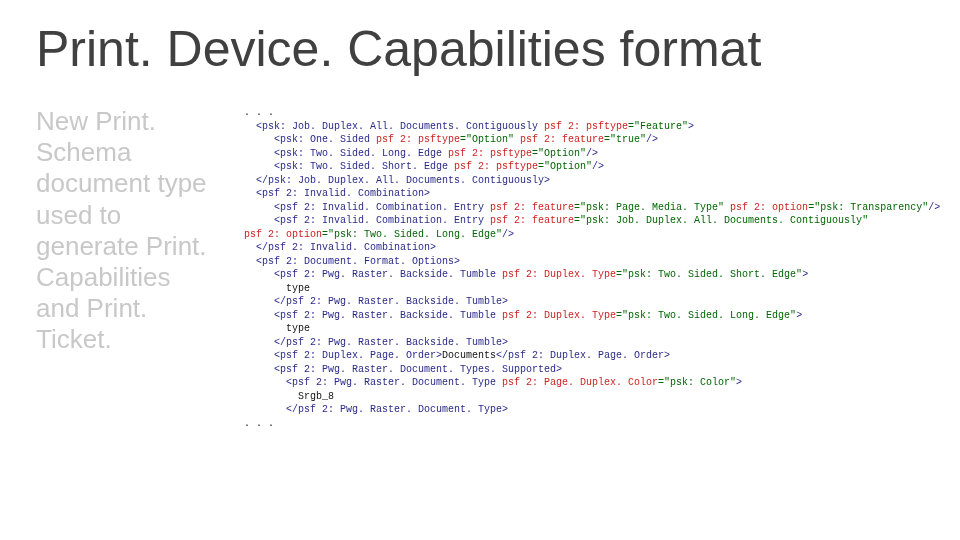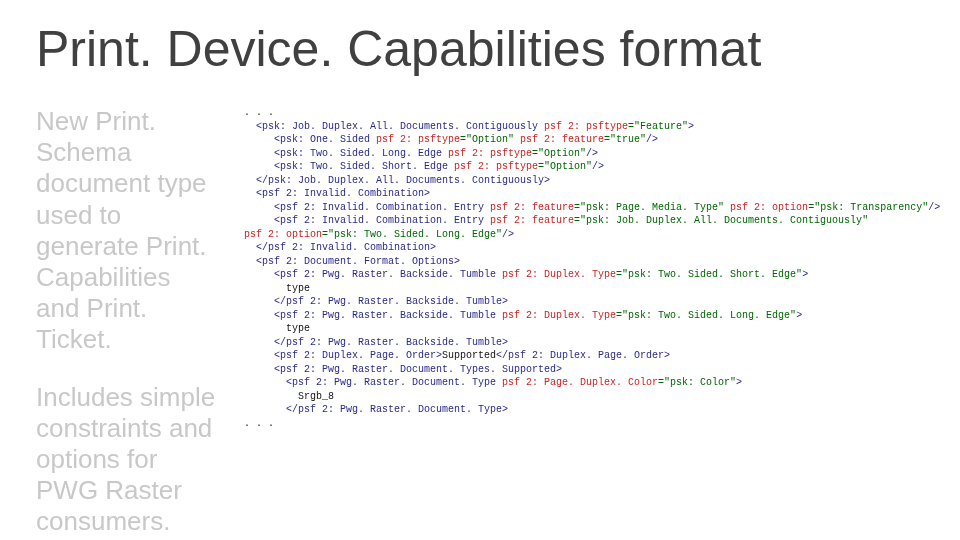--- a/index.html
+++ b/index.html
@@ -39,40 +39,39 @@
   .right .k  { color: #111; }     
 </style>
 </head>
 <body>
 
 <div class="slide">
   <h1 class="title">Print. Device. Capabilities format</h1>
   <div class="body">
     <div class="left">
       <p class="para">New Print. Schema document type used to generate Print. Capabilities and Print. Ticket.</p>
-      <p class="para">Includes simple constraints and options for PWG Raster consumers.</p>
     </div>
     <div class="right"><span class="k">. . .</span>
   <span class="t">&lt;psk: Job. Duplex. All. Documents. Contiguously</span><span class="a"> psf 2: psftype</span><span class="v">="Feature"</span><span class="t">&gt;</span>
      <span class="t">&lt;psk: One. Sided</span><span class="a"> psf 2: psftype</span><span class="v">="Option"</span><span class="a"> psf 2: feature</span><span class="v">="true"</span><span class="t">/&gt;</span>
      <span class="t">&lt;psk: Two. Sided. Long. Edge</span><span class="a"> psf 2: psftype</span><span class="v">="Option"</span><span class="t">/&gt;</span>
      <span class="t">&lt;psk: Two. Sided. Short. Edge</span><span class="a"> psf 2: psftype</span><span class="v">="Option"</span><span class="t">/&gt;</span>
   <span class="t">&lt;/psk: Job. Duplex. All. Documents. Contiguously&gt;</span>
   <span class="t">&lt;psf 2: Invalid. Combination&gt;</span>
      <span class="t">&lt;psf 2: Invalid. Combination. Entry</span><span class="a"> psf 2: feature</span><span class="v">="psk: Page. Media. Type"</span><span class="a"> psf 2: option</span><span class="v">="psk: Transparency"</span><span class="t">/&gt;</span>
      <span class="t">&lt;psf 2: Invalid. Combination. Entry</span><span class="a"> psf 2: feature</span><span class="v">="psk: Job. Duplex. All. Documents. Contiguously"</span>
 <span class="a">psf 2: option</span><span class="v">="psk: Two. Sided. Long. Edge"</span><span class="t">/&gt;</span>
   <span class="t">&lt;/psf 2: Invalid. Combination&gt;</span>
   <span class="t">&lt;psf 2: Document. Format. Options&gt;</span>
      <span class="t">&lt;psf 2: Pwg. Raster. Backside. Tumble</span><span class="a"> psf 2: Duplex. Type</span><span class="v">="psk: Two. Sided. Short. Edge"</span><span class="t">&gt;</span>
        <span class="k">type</span>
      <span class="t">&lt;/psf 2: Pwg. Raster. Backside. Tumble&gt;</span>
      <span class="t">&lt;psf 2: Pwg. Raster. Backside. Tumble</span><span class="a"> psf 2: Duplex. Type</span><span class="v">="psk: Two. Sided. Long. Edge"</span><span class="t">&gt;</span>
        <span class="k">type</span>
      <span class="t">&lt;/psf 2: Pwg. Raster. Backside. Tumble&gt;</span>
-     <span class="t">&lt;psf 2: Duplex. Page. Order&gt;</span><span class="k">Supported</span><span class="t">&lt;/psf 2: Duplex. Page. Order&gt;</span>
+     <span class="t">&lt;psf 2: Duplex. Page. Order&gt;</span><span class="k">Documents</span><span class="t">&lt;/psf 2: Duplex. Page. Order&gt;</span>
      <span class="t">&lt;psf 2: Pwg. Raster. Document. Types. Supported&gt;</span>
        <span class="t">&lt;psf 2: Pwg. Raster. Document. Type</span><span class="a"> psf 2: Page. Duplex. Color</span><span class="v">="psk: Color"</span><span class="t">&gt;</span>
          <span class="k">Srgb_8</span>
        <span class="t">&lt;/psf 2: Pwg. Raster. Document. Type&gt;</span>
 <span class="k">. . .</span></div>
   </div>
 </div>
 
 </body></html>

